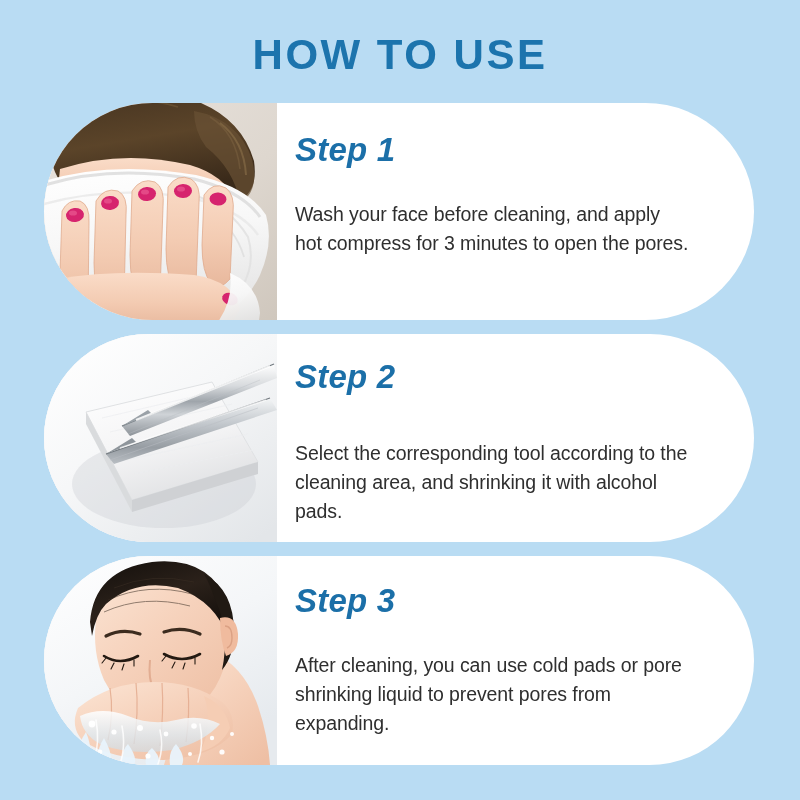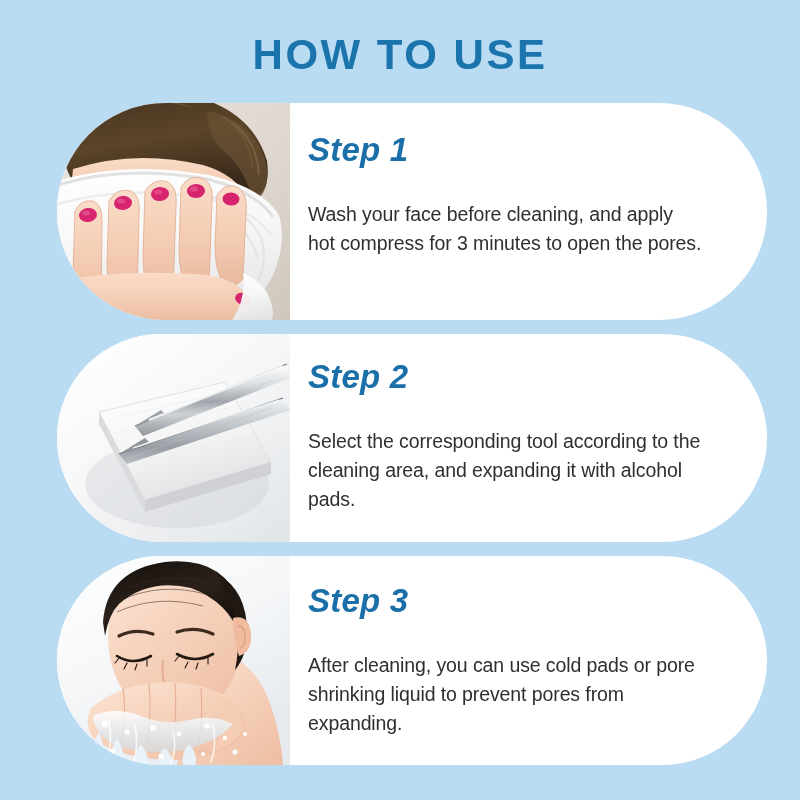--- a/index.html
+++ b/index.html
@@ -31,21 +31,21 @@
     font-weight: bold;
     letter-spacing: 2.5px;
     padding-top: 34px;
     line-height: 1;
     font-family: "Liberation Sans", "DejaVu Sans", sans-serif;
   }
 
   
   .steps {
     position: absolute;
-    left: 57px;
+    left: 44px;
     top: 103px;
     width: 710px;
   }
 
   .step-card {
     position: relative;
     width: 710px;
     height: 217px;
     background: #ffffff;
     border-radius: 112px;
@@ -96,21 +96,21 @@
 
   .step-body {
     color: #2f2f2f;
     font-size: 19.5px;
     line-height: 1.48;
     max-width: 410px;
     letter-spacing: -0.1px;
     margin-top: 20px;
   }
 
-  .step-card:nth-child(2) .step-text { padding-top: 26px; }
+  .step-card:nth-child(2) .step-text { padding-top: 26px; gap: 12px; }
   .step-card:nth-child(3) .step-text { padding-top: 28px; }
 </style>
 </head>
 <body>
 
 <div class="page">
 
   <h1 class="page-title">HOW TO USE</h1>
 
   <div class="steps">
@@ -255,21 +255,21 @@
           <path d="M92 86 L226 32" stroke="#ffffff" stroke-width="2.2" opacity="0.85" fill="none"></path>
           <path d="M76 114 L222 66" stroke="#ffffff" stroke-width="1.8" opacity="0.7" fill="none"></path>
 
           <path d="M66 126 L214 74" stroke="#b9bec3" stroke-width="1" opacity="0.5" fill="none"></path>
           <path d="M84 100 L216 46" stroke="#b9bec3" stroke-width="0.9" opacity="0.45" fill="none"></path>
         </svg>
       </div>
 
       <div class="step-text">
         <div class="step-heading">Step 2</div>
-        <div class="step-body">Select the corresponding tool according to the cleaning area, and expanding it with alcohol pads.</div>
+        <div class="step-body">Select the corresponding tool according to the cleaning area, and shrinking it with alcohol pads.</div>
       </div>
     </div>
 
     <div class="step-card">
       <div class="step-photo">
         <svg class="photo-canvas" viewBox="0 0 233 209" preserveAspectRatio="xMidYMid slice">
           <defs>
             <linearGradient id="p3bg" x1="0" y1="0" x2="0.6" y2="1">
               <stop offset="0%" stop-color="#ffffff"></stop>
               <stop offset="55%" stop-color="#f4f6f8"></stop>

